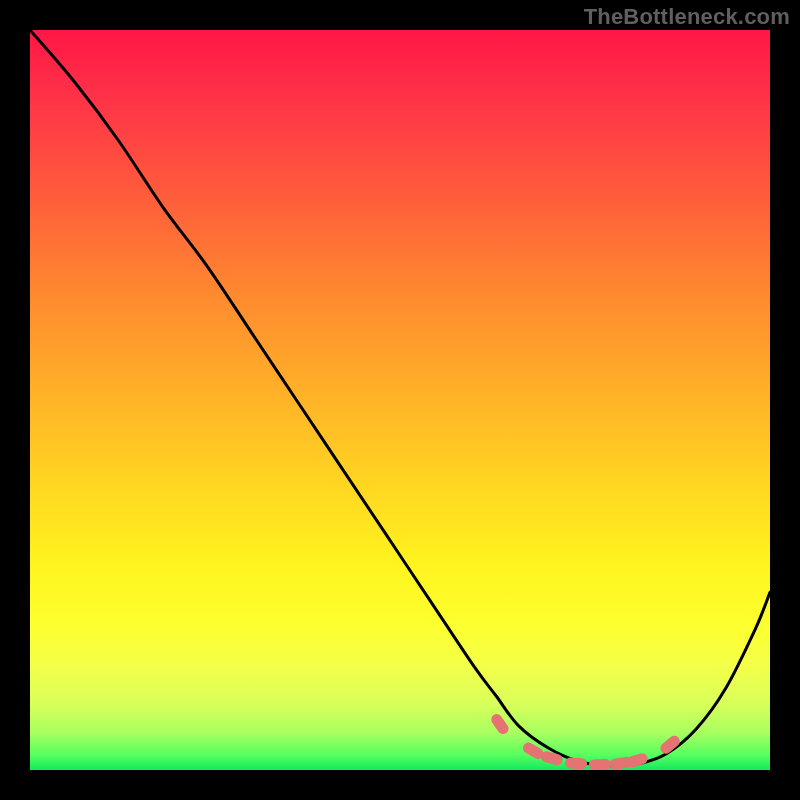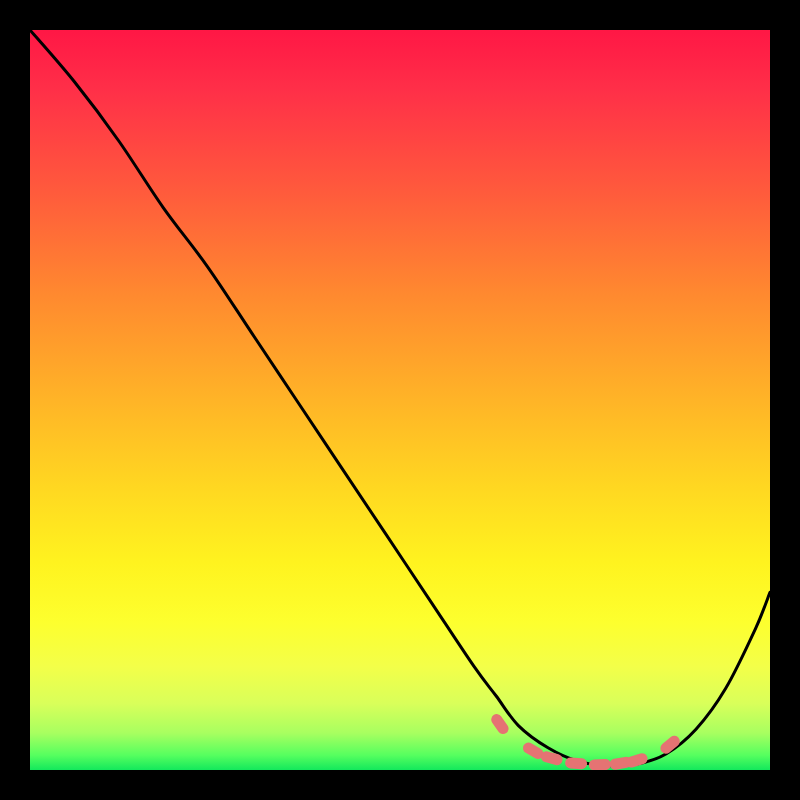--- a/index.html
+++ b/index.html
@@ -72,20 +72,21 @@
     width: 100%;
     height: 100%;
     z-index: 4;
   }
 </style>
 </head>
 <body>
 
 <div class="outer">
 
+  <div class="watermark">TheBottleneck.com</div>
 
   <div class="plot-frame">
     <div class="gradient"></div>
 
     <svg class="curve" viewBox="0 0 740 740" preserveAspectRatio="none">
       <path id="curve-path" fill="none" stroke="#000000" stroke-width="3" stroke-linecap="round" stroke-linejoin="round" d="M 0.0 0.0 C 7.4 8.6, 29.6 33.3, 44.4 51.8 C 59.2 70.3, 74.0 90.0, 88.8 111.0 C 103.6 132.0, 118.4 156.6, 133.2 177.6 C 148.0 198.6, 162.8 215.8, 177.6 236.8 C 192.4 257.8, 207.2 281.2, 222.0 303.4 C 236.8 325.6, 251.6 347.8, 266.4 370.0 C 281.2 392.2, 296.0 414.4, 310.8 436.6 C 325.6 458.8, 340.4 481.0, 355.2 503.2 C 370.0 525.4, 384.8 547.6, 399.6 569.8 C 414.4 592.0, 432.9 620.4, 444.0 636.4 C 455.1 652.4, 458.8 656.1, 466.2 666.0 C 473.6 675.9, 479.8 687.0, 488.4 695.6 C 497.0 704.2, 508.1 711.9, 518.0 717.8 C 527.9 723.7, 537.7 728.2, 547.6 731.1 C 557.5 734.1, 567.3 735.1, 577.2 735.6 C 587.1 736.1, 596.9 736.1, 606.8 734.1 C 616.7 732.1, 626.5 729.5, 636.4 723.7 C 646.3 717.9, 656.1 710.2, 666.0 699.3 C 675.9 688.4, 685.7 675.3, 695.6 658.6 C 705.5 642.0, 717.8 615.4, 725.2 599.4 C 732.6 583.4, 737.5 568.6, 740.0 562.4"></path>
     </svg>
 
     <svg class="markers" viewBox="0 0 740 740" preserveAspectRatio="none">
       <g id="markers-group">

